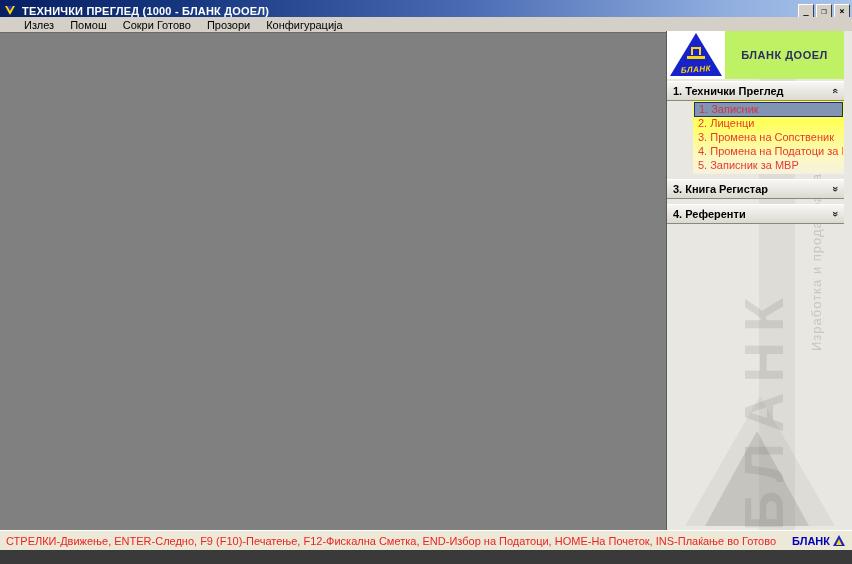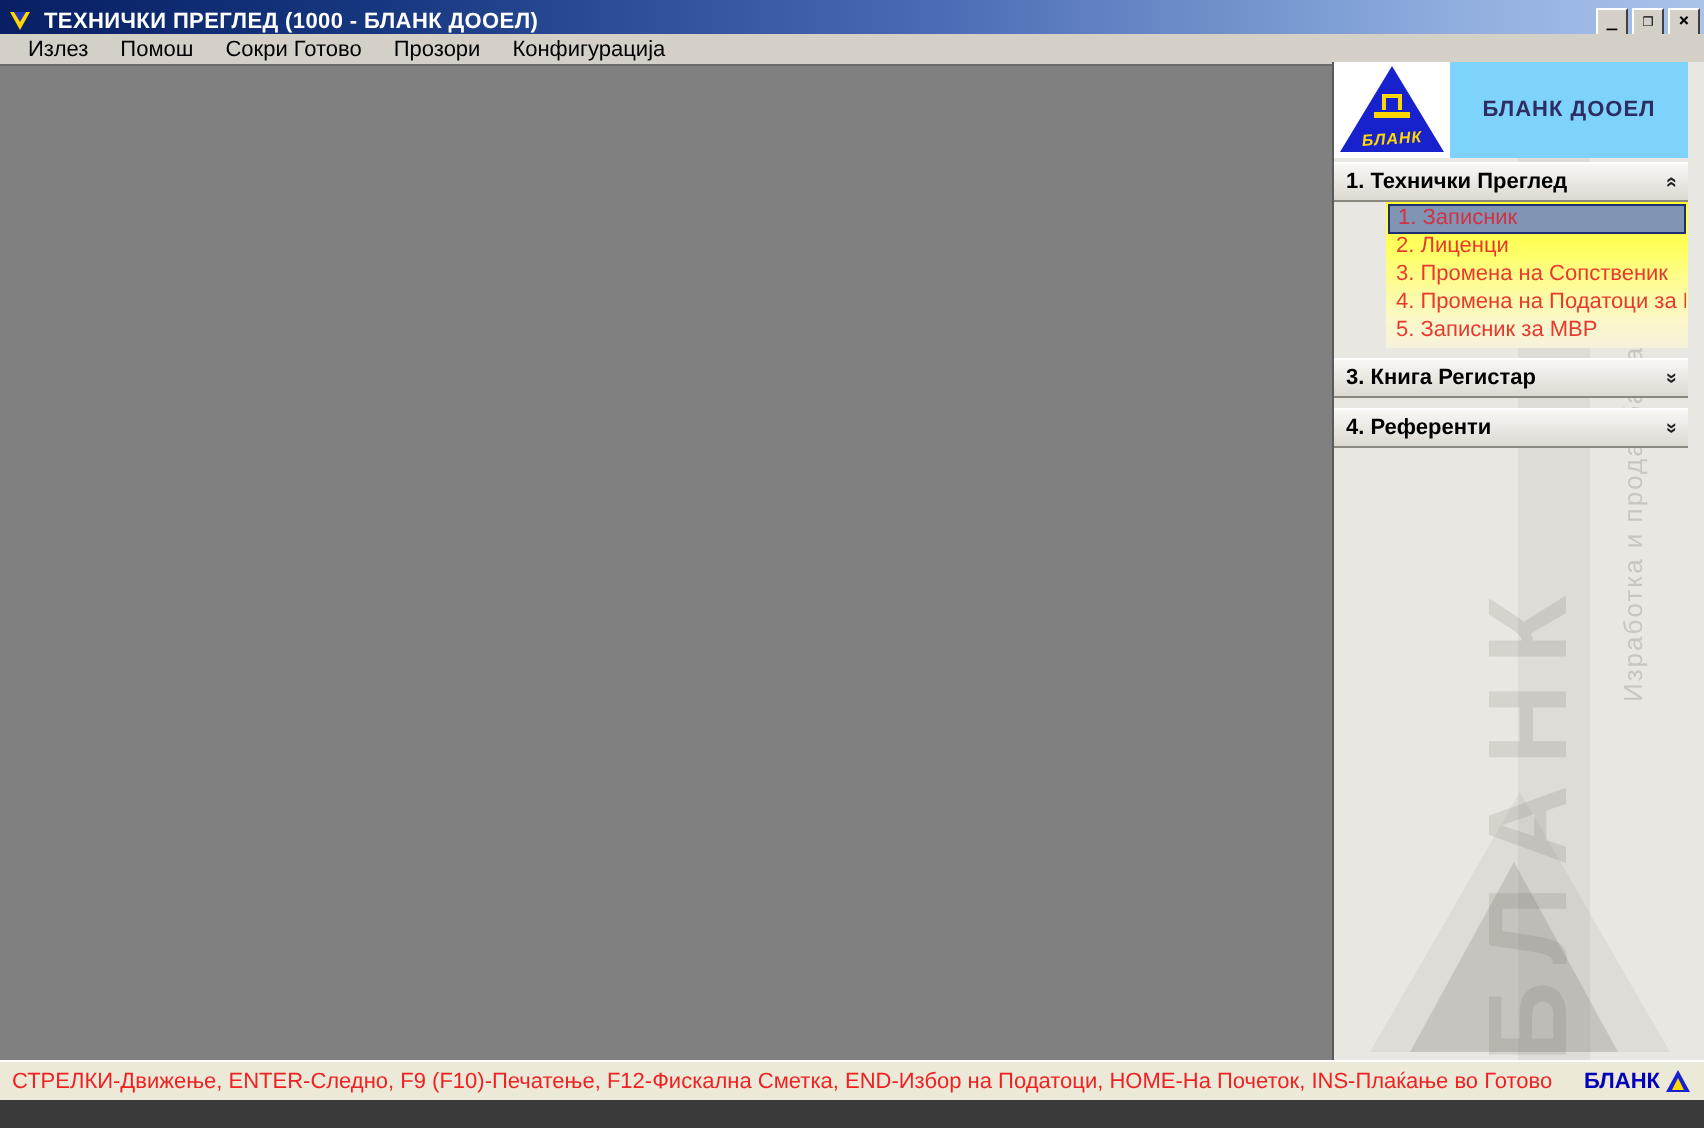--- a/index.html
+++ b/index.html
@@ -29,21 +29,21 @@
   .win-btn{
     width:16px;height:14px;background:#d4d0c8;color:#000;
     border-top:1px solid #ffffff;border-left:1px solid #ffffff;
     border-right:1px solid #404040;border-bottom:1px solid #404040;
     font-size:9px;line-height:12px;text-align:center;font-weight:bold;
     font-family:"DejaVu Sans Mono",monospace;
   }
   
   .menubar{
     position:absolute;left:0;top:17px;width:852px;height:15px;
-    background:#d4d0c8;display:flex;align-items:center;padding-left:6px;color:#000;
+    background:#d4d0c8;display:flex;align-items:center;padding-left:16px;color:#000;
   }
   .menu-item{padding:0 8px;white-space:nowrap;}
   
   .workspace{
     position:absolute;left:0;top:32px;width:666px;height:498px;
     background:#808080;border-top:1px solid #6b6b6b;
   }
   
   .sidebar{
     position:absolute;left:666px;top:31px;width:186px;height:499px;
@@ -83,21 +83,21 @@
     position:absolute;left:24px;top:16px;width:10px;height:8px;
     border:2px solid #ffd800;border-bottom:none;z-index:2;
   }
   .logo-press-base{position:absolute;left:20px;top:25px;width:18px;height:3px;background:#ffd800;z-index:2;}
   .logo-word{
     position:absolute;left:0;right:0;bottom:5px;text-align:center;z-index:2;
     color:#ffd800;font-size:8px;font-weight:bold;font-style:italic;letter-spacing:.5px;
     transform:rotate(-4deg);
   }
   .brand-name{
-    flex:1;background:#7dd3fc;color:#2d2d63;font-weight:bold;font-size:11px;
+    flex:1;background:#bef264;color:#2d2d63;font-weight:bold;font-size:11px;
     display:flex;align-items:center;justify-content:center;letter-spacing:.5px;
   }
   .accordion{position:relative;z-index:1;margin-right:8px;}
   .acc-header{
     height:20px;display:flex;align-items:center;padding:0 6px;
     background:linear-gradient(#f8f7f4,#dcd9d1);
     border-bottom:1px solid #8a887f;border-top:1px solid #ffffff;
     font-weight:bold;color:#000;margin-top:5px;
   }
   .acc-header:first-child{margin-top:2px;}

